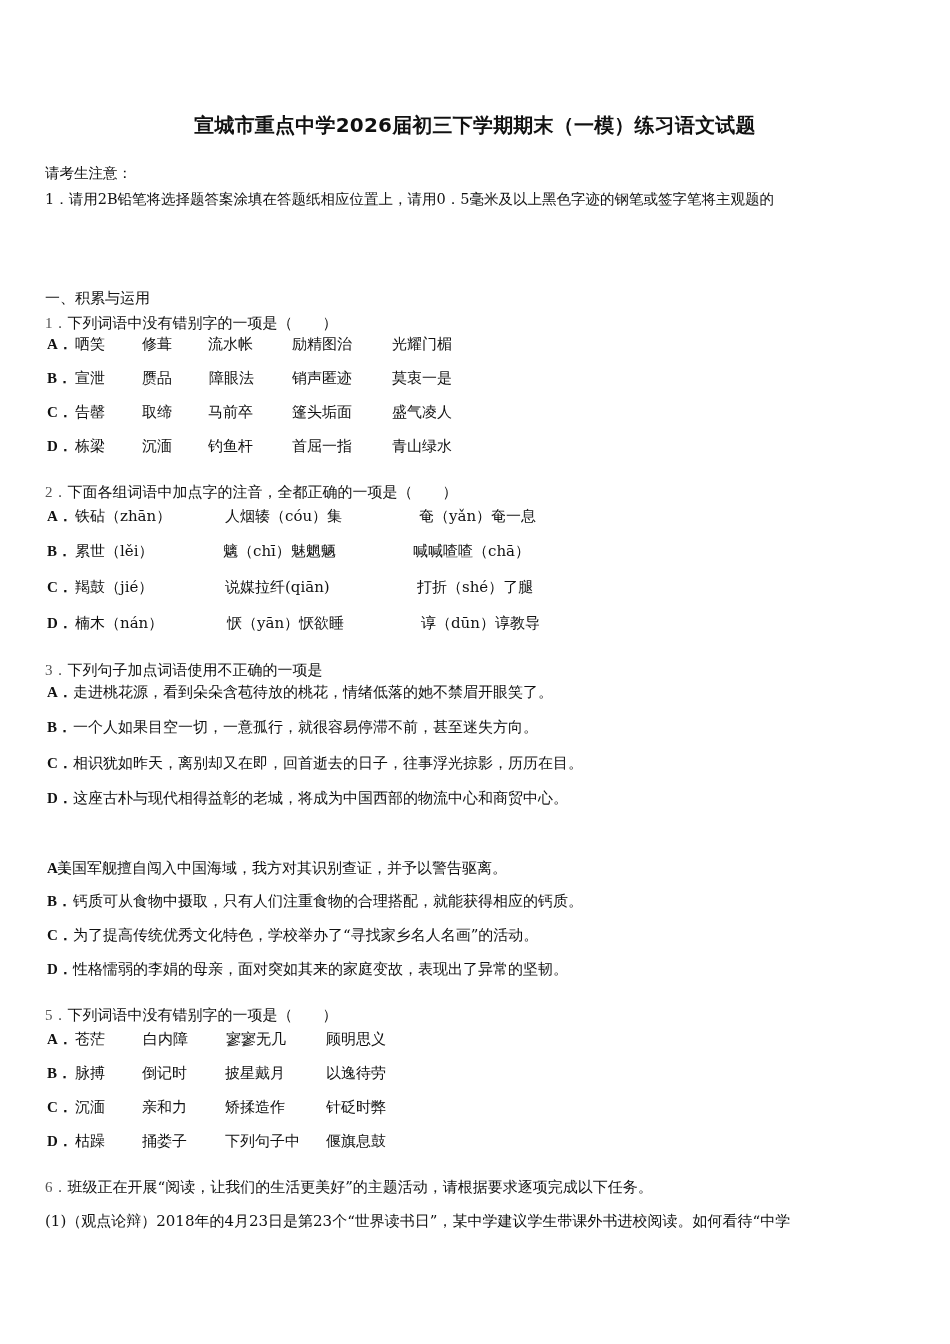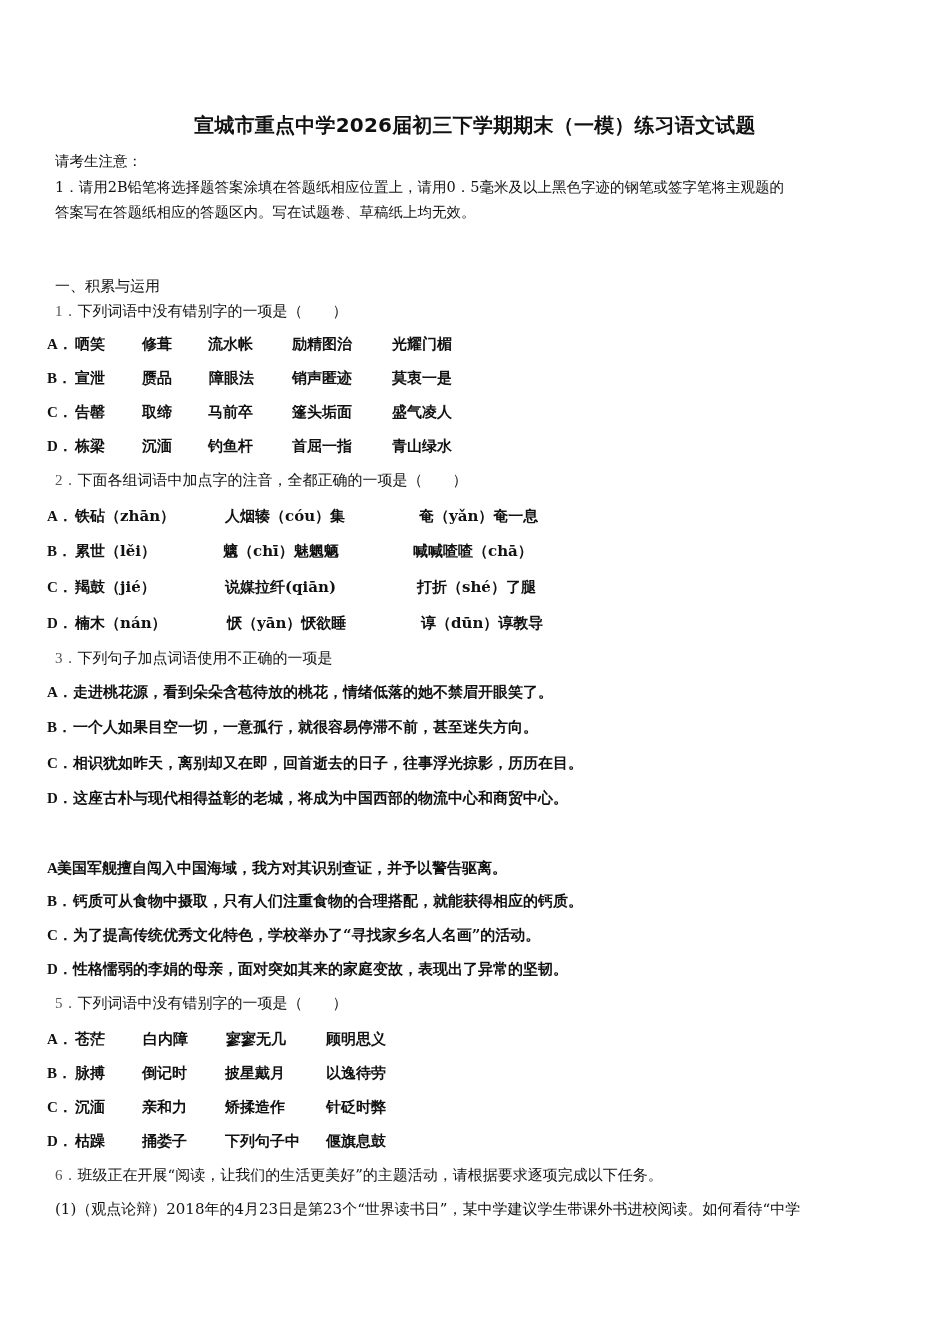--- a/index.html
+++ b/index.html
@@ -2,38 +2,37 @@
 <html><head>
 <meta charset="utf-8">
 <style>
   html, body { margin: 0; padding: 0; background: #ffffff; }
   body { width: 950px; height: 1344px; position: relative; overflow: hidden;
          font-family: "DejaVu Serif", "Liberation Serif", serif; color: #111; }
   .page { position: absolute; left: 0; top: 0; width: 950px; height: 1344px; padding-left: 48px; }
   .title { position: absolute; left: 0; width: 950px; top: 112px; text-align: center;
            font-family: "DejaVu Sans", "Liberation Sans", sans-serif; font-weight: bold;
            font-size: 20px; letter-spacing: 0.2px; }
-  .line { position: absolute; left: 55px; font-size: 15px; white-space: nowrap; line-height: 20px; }
+  .line { position: absolute; left: 45px; font-size: 15px; white-space: nowrap; line-height: 20px; margin-top: 12px; }
   .notice { font-size: 14.5px; }
   .q { font-size: 15px; }
   .qnum { color: #555; font-family: "Liberation Serif", serif; }
   .opt { position: absolute; left: 47px; font-size: 15px; white-space: nowrap; line-height: 20px; }
   .opt .lbl { position: absolute; left: 0; font-weight: bold; font-family: "Liberation Serif", serif; }
-  .opt .cell { position: absolute; white-space: nowrap; font-weight: bold; }
+  .opt .cell { position: absolute; white-space: nowrap; }
 </style>
 </head>
 <body>
 
 <div class="page">
 
   <div class="title">宣城市重点中学2026届初三下学期期末（一模）练习语文试题</div>
 
   <div class="line notice" style="top:151px">请考生注意：</div>
   <div class="line notice" style="top:177px">1．请用2B铅笔将选择题答案涂填在答题纸相应位置上，请用0．5毫米及以上黑色字迹的钢笔或签字笔将主观题的</div>
-  <div class="line notice" style="top:202px">答案写在答题纸相应的答题区内。写在试题卷、草稿纸上均无效。</div>
 
   <div class="line" style="top:276px">一、积累与运用</div>
 
   <div class="line q" style="top:301px">
     <span class="qnum">1．</span><span>下列词语中没有错别字的一项是（　　）</span>
   </div>
   <div class="opt" style="top:334px">
     <span class="lbl">A．</span>
     <span class="cell" style="left:28px">哂笑</span>
     <span class="cell" style="left:95px">修葺</span>

